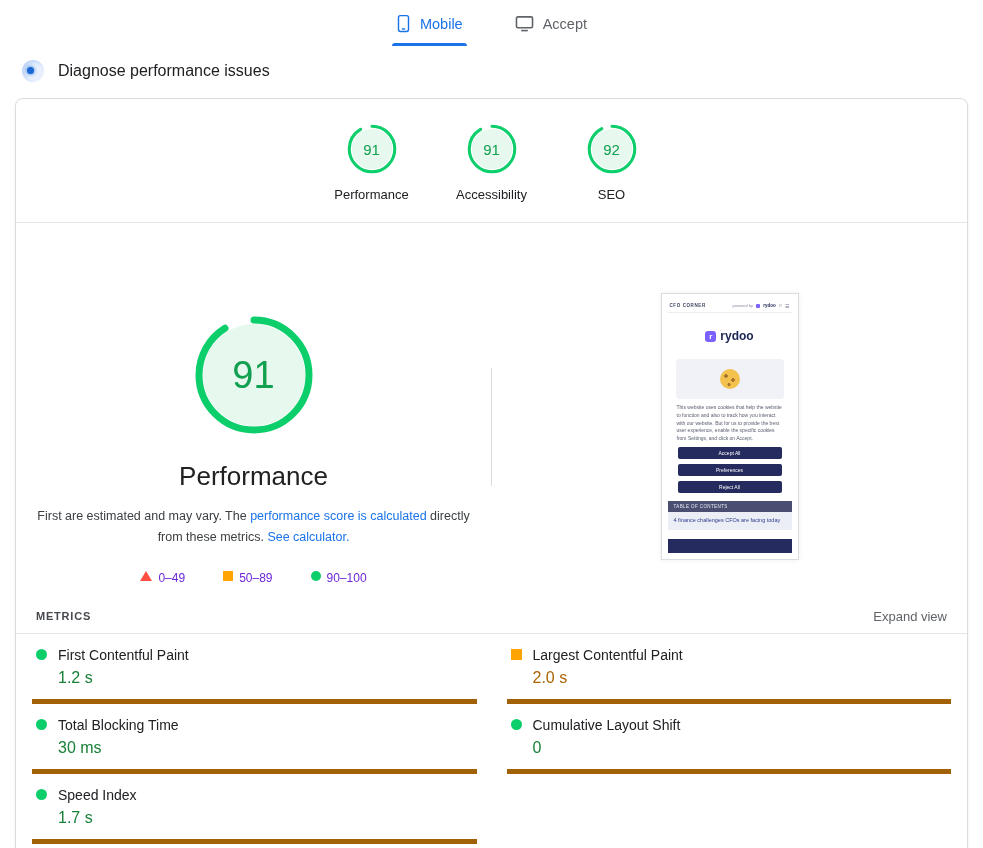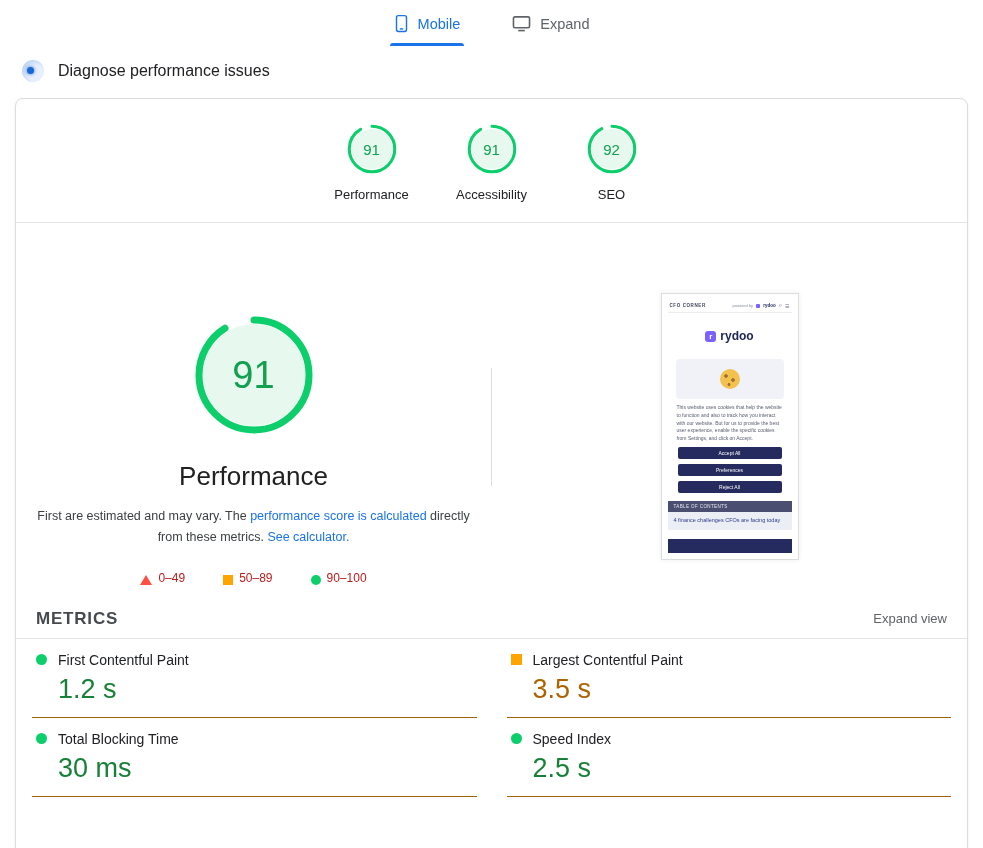--- a/index.html
+++ b/index.html
@@ -55,21 +55,21 @@
   .vdivider{width:1px;background:var(--divider);height:118px;margin-top:145px;}
   .ov-right{flex:1 1 50%;display:flex;justify-content:center;align-items:flex-start;
             padding-top:70px;}
   .gauge.big .gauge-arc{stroke-width:7px;}
   .gauge.big .gauge-num{font-size:38px;}
   .perf-title{margin-top:26px;font-size:26px;color:#212121;}
   .disclaimer{margin:14px auto 0;max-width:440px;text-align:center;font-size:12.5px;
               line-height:1.7;color:#3c4043;}
   .disclaimer a{color:var(--accent-blue);text-decoration:none;cursor:pointer;}
   .legend{display:flex;gap:38px;margin-top:22px;align-items:center;}
-  .legend-item{display:flex;align-items:flex-end;gap:6px;font-size:12px;color:#b91c1c;}
+  .legend-item{display:flex;align-items:flex-start;gap:6px;font-size:12px;color:#6d28d9;}
   .legend-shape{display:inline-block;}
   .legend-shape.triangle{width:0;height:0;border-left:6px solid transparent;
         border-right:6px solid transparent;border-bottom:10px solid var(--red);}
   .legend-shape.square{width:10px;height:10px;background:var(--orange);}
   .legend-shape.circle{width:10px;height:10px;background:var(--green-ring);border-radius:50%;}
 
   
   .thumb{width:138px;height:267px;border:1px solid var(--divider);background:#fff;
          box-shadow:0 0 5px rgba(0,0,0,.07);padding:6px 6px;display:flex;
          flex-direction:column;overflow:hidden;}
@@ -97,30 +97,30 @@
   .t-btn{display:block;margin:0 10px 5px;height:12px;background:var(--navy);border-radius:2px;
         color:#fff;font-size:5px;display:flex;align-items:center;justify-content:center;}
   .t-toc{margin-top:3px;background:#4a4f72;color:#e8e9f2;font-size:4.5px;
         letter-spacing:.4px;padding:3px 6px;}
   .t-article{background:#eceef5;color:#2b3a8f;font-size:5.5px;padding:5px 6px 6px;line-height:1.4;}
   .t-footer{margin-top:auto;height:14px;background:var(--navy);}
 
   
   .metrics-header{display:flex;justify-content:space-between;align-items:center;
         padding:10px 20px 9px;border-bottom:1px solid #e3e6e8;}
-  .metrics-title{font-size:17px;font-weight:600;letter-spacing:.8px;color:#464a4e;}
+  .metrics-title{font-size:11px;font-weight:600;letter-spacing:.8px;color:#464a4e;}
   .expand-view{font-size:13px;color:var(--text-gray);cursor:pointer;text-decoration:none;}
   .metrics-grid{display:grid;grid-template-columns:1fr 1fr;column-gap:30px;padding:0 16px;}
-  .metric{border-bottom:1px solid #a16207;padding:13px 4px 12px;}
+  .metric{border-bottom:5px solid #a16207;padding:13px 4px 12px;}
   .metric-name-row{display:flex;align-items:center;gap:11px;}
   .m-icon{width:11px;height:11px;flex:0 0 auto;display:inline-block;}
   .m-icon.good{background:var(--green-ring);border-radius:50%;}
   .m-icon.average{background:var(--orange);}
   .m-name{font-size:14px;color:var(--text-dark);}
-  .m-value{margin:6px 0 0 22px;font-size:27px;}
+  .m-value{margin:6px 0 0 22px;font-size:16px;}
   .m-value.good{color:var(--green-text);}
   .m-value.average{color:var(--orange-text);}
 </style>
 </head>
 <body>
 
 <div class="tabs">
   <div class="tab active">
     <span>
       <svg width="15" height="19" viewBox="0 0 18 22" fill="none" stroke="currentColor" stroke-width="1.7">
@@ -130,21 +130,21 @@
     </span>
     <span>Mobile</span>
   </div>
   <div class="tab">
     <span>
       <svg width="19" height="17" viewBox="0 0 20 18" fill="none" stroke="currentColor" stroke-width="1.7">
         <rect x="1.5" y="2" width="17" height="11.5" rx="1.5"></rect>
         <line x1="6.5" y1="16.5" x2="13.5" y2="16.5"></line>
       </svg>
     </span>
-    <span>Expand</span>
+    <span>Accept</span>
   </div>
 </div>
 
 <div class="section-header">
   <span class="diag-icon">
       <span></span>
     </span>
   <span class="section-title">Diagnose performance issues</span>
 </div>
 
@@ -255,30 +255,37 @@
       <span class="m-icon good"></span>
       <span class="m-name">First Contentful Paint</span>
     </div>
     <div class="m-value good">1.2 s</div>
   </div>
       <div class="metric">
     <div class="metric-name-row">
       <span class="m-icon average"></span>
       <span class="m-name">Largest Contentful Paint</span>
     </div>
-    <div class="m-value average">3.5 s</div>
+    <div class="m-value average">2.0 s</div>
   </div>
       <div class="metric">
     <div class="metric-name-row">
       <span class="m-icon good"></span>
       <span class="m-name">Total Blocking Time</span>
     </div>
     <div class="m-value good">30 ms</div>
   </div>
       <div class="metric">
     <div class="metric-name-row">
       <span class="m-icon good"></span>
+      <span class="m-name">Cumulative Layout Shift</span>
+    </div>
+    <div class="m-value good">0</div>
+  </div>
+      <div class="metric">
+    <div class="metric-name-row">
+      <span class="m-icon good"></span>
       <span class="m-name">Speed Index</span>
     </div>
-    <div class="m-value good">2.5 s</div>
+    <div class="m-value good">1.7 s</div>
   </div>
     </div>
 </div>
 
 </body></html>

